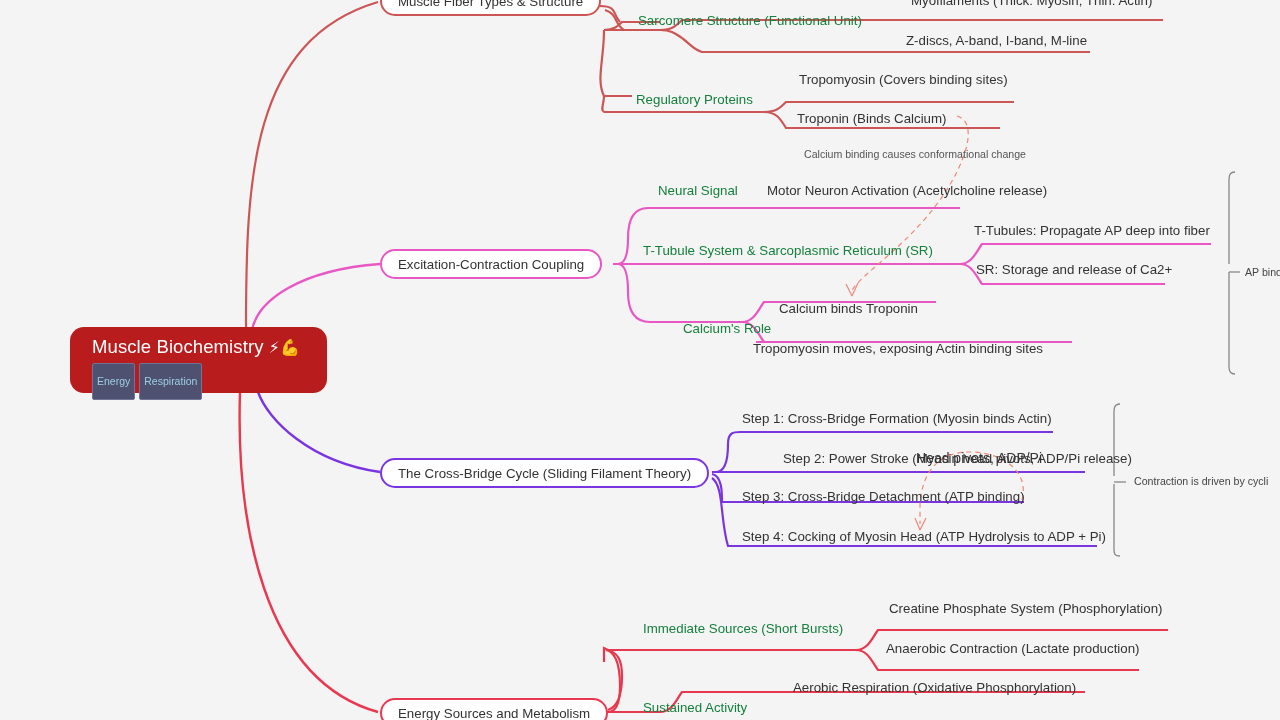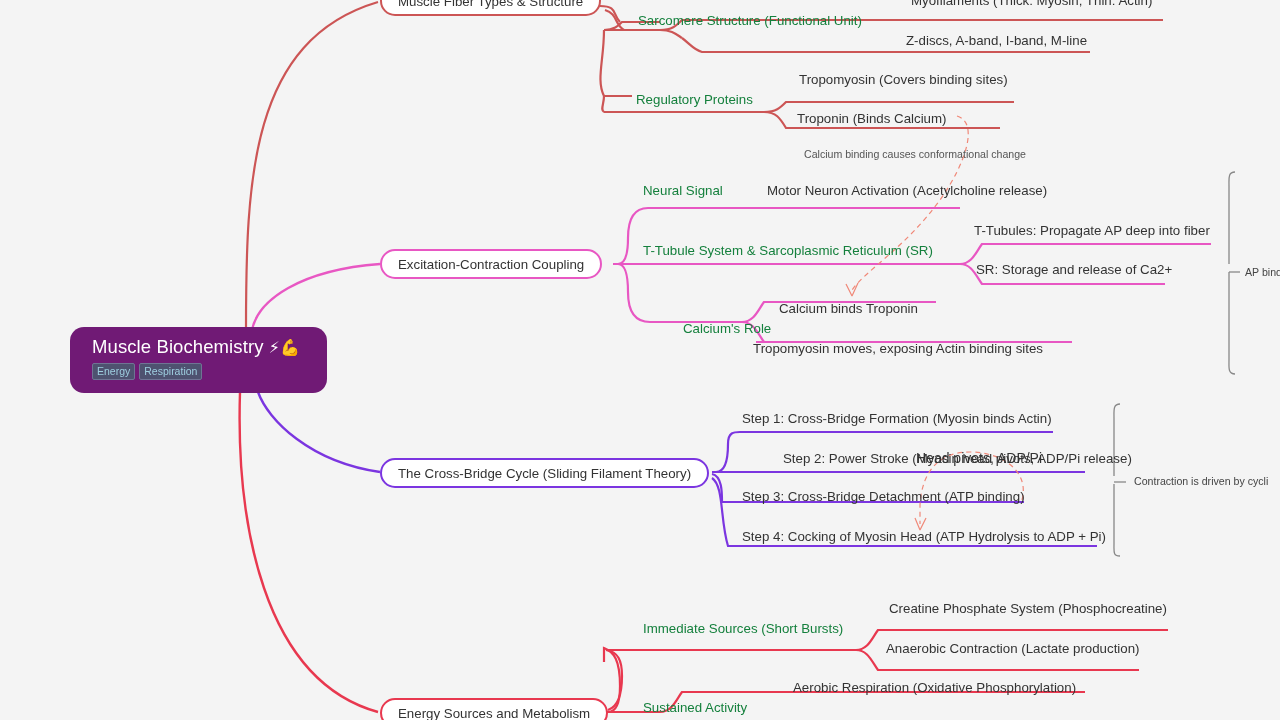--- a/index.html
+++ b/index.html
@@ -11,35 +11,35 @@
     color:#333;
     position:relative;
   }
   #stage{position:absolute;left:0;top:0;width:1280px;height:720px;}
   svg#wires{position:absolute;left:0;top:0;width:1280px;height:720px;pointer-events:none;}
 
   
   .root-node{
     position:absolute;
     left:70px;top:327px;width:257px;height:66px;
-    background:#701a75;border-radius:14px;
+    background:#b91c1c;border-radius:14px;
     box-sizing:border-box;padding:9px 0 0 22px;
     z-index:5;
   }
   .root-title{
     font-size:18.5px;color:#ffffff;letter-spacing:.1px;
     white-space:nowrap;line-height:22px;
   }
   .root-title .emoji{font-size:16px;}
   .root-tags{margin-top:4px;display:flex;gap:4px;}
   .tag{
     font-size:10.5px;line-height:13px;
     color:#9ecfe0;background:#4e5270;
     border:1px solid #6f7494;border-radius:2px;
-    padding:1px 4px;white-space:nowrap;
+    padding:11px 4px;white-space:nowrap;
   }
 
   
   .pill{
     position:absolute;z-index:4;
     background:#ffffff;border-radius:18px;
     border:2.2px solid #cc5555;
     height:30px;box-sizing:border-box;
     display:flex;align-items:center;justify-content:center;
     padding:0 16px;white-space:nowrap;
@@ -155,21 +155,21 @@
   <div class="l2" style="left:638px;top:13px;">Sarcomere Structure (Functional Unit)</div>
   <div class="leaf" style="left:911px;top:-7px;">Myofilaments (Thick: Myosin; Thin: Actin)</div>
   <div class="leaf" style="left:906px;top:33px;">Z-discs, A-band, I-band, M-line</div>
 
   <div class="l2" style="left:636px;top:92px;">Regulatory Proteins</div>
   <div class="leaf" style="left:799px;top:72px;">Tropomyosin (Covers binding sites)</div>
   <div class="leaf" style="left:797px;top:111px;">Troponin (Binds Calcium)</div>
 
   <div class="note" style="left:804px;top:148px;">Calcium binding causes conformational change</div>
 
-  <div class="l2" style="left:643px;top:183px;">Neural Signal</div>
+  <div class="l2" style="left:658px;top:183px;">Neural Signal</div>
   <div class="leaf" style="left:767px;top:183px;">Motor Neuron Activation (Acetylcholine release)</div>
 
   <div class="l2" style="left:643px;top:243px;">T-Tubule System &amp; Sarcoplasmic Reticulum (SR)</div>
   <div class="leaf" style="left:974px;top:223px;">T-Tubules: Propagate AP deep into fiber</div>
   <div class="leaf" style="left:976px;top:262px;">SR: Storage and release of Ca2+</div>
 
   <div class="l2" style="left:643px;top:321px;margin-left:40px;">Calcium's Role</div>
   <div class="leaf" style="left:779px;top:301px;">Calcium binds Troponin</div>
   <div class="leaf" style="left:753px;top:341px;">Tropomyosin moves, exposing Actin binding sites</div>
 
@@ -178,19 +178,19 @@
   <div class="leaf" style="left:742px;top:411px;">Step 1: Cross-Bridge Formation (Myosin binds Actin)</div>
   <div class="leaf" style="left:764px;top:451px;margin-left:19px;">Step 2: Power Stroke (Myosin head pivots, ADP/Pi release)</div>
   <div class="leaf" style="left:742px;top:489px;">Step 3: Cross-Bridge Detachment (ATP binding)</div>
   <div class="leaf" style="left:742px;top:529px;">Step 4: Cocking of Myosin Head (ATP Hydrolysis to ADP + Pi)</div>
 
   <div class="note" style="left:916px;top:450px;color:#333;font-size:14px;">Head pivots, ADP/Pi</div>
 
   <div class="bracket-note" style="left:1134px;top:475px;">Contraction is driven by cycli</div>
 
   <div class="l2" style="left:643px;top:621px;">Immediate Sources (Short Bursts)</div>
-  <div class="leaf" style="left:889px;top:601px;">Creatine Phosphate System (Phosphocreatine)</div>
+  <div class="leaf" style="left:889px;top:601px;">Creatine Phosphate System (Phosphorylation)</div>
   <div class="leaf" style="left:886px;top:641px;">Anaerobic Contraction (Lactate production)</div>
 
   <div class="l2" style="left:643px;top:700px;">Sustained Activity</div>
   <div class="leaf" style="left:793px;top:680px;">Aerobic Respiration (Oxidative Phosphorylation)</div>
 
 </div>
 
 </body></html>

